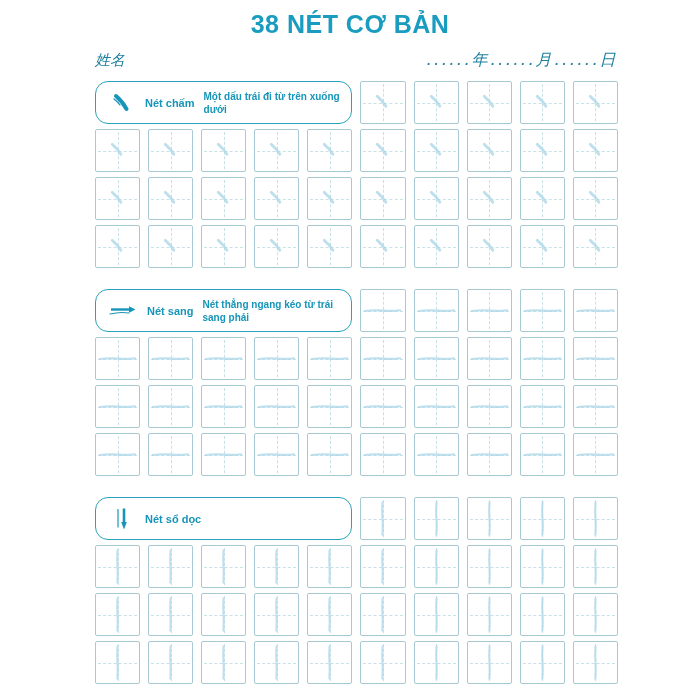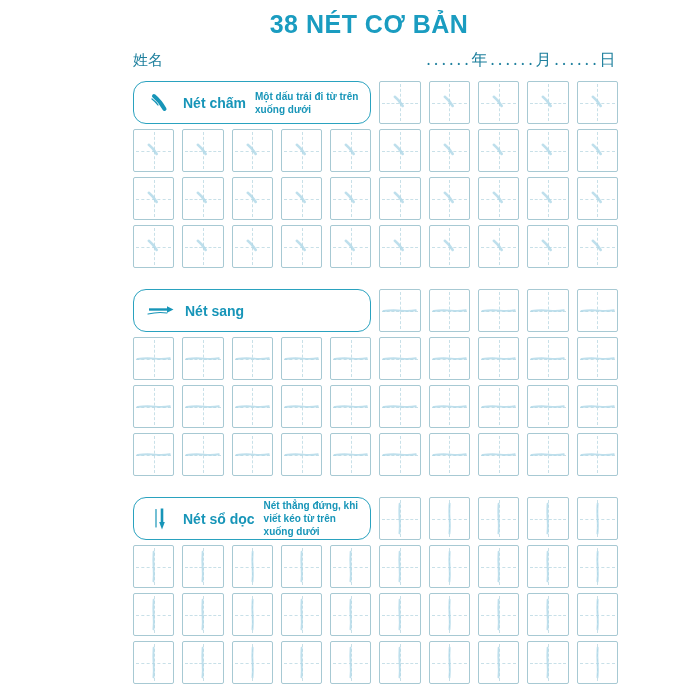--- a/index.html
+++ b/index.html
@@ -1,31 +1,31 @@
 <!DOCTYPE html>
 <html><head>
 <meta charset="utf-8">
 <style>
   html,body{margin:0;padding:0;background:#ffffff;}
   body{width:700px;height:700px;font-family:"Liberation Sans",sans-serif;overflow:hidden;}
-  .page{position:relative;width:700px;height:700px;background:#fff;box-sizing:border-box;padding-left:38px;}
+  .page{position:relative;width:700px;height:700px;background:#fff;box-sizing:border-box;}
   .title{margin:0;padding-top:10px;text-align:center;font-size:25px;line-height:28px;
          font-weight:800;letter-spacing:.5px;color:#1a9cc0;}
   .meta-row{display:flex;justify-content:space-between;align-items:baseline;
             margin:12px 82px 10px 95px;color:#1d7f9d;
-            font-family:"DejaVu Serif","Liberation Serif",serif;font-size:15px;}
+            font-family:"DejaVu Serif","Liberation Serif",serif;font-size:15px;font-style:italic;}
   .date-line{letter-spacing:2.5px;font-size:16px;}
   .content{margin:0 82px 0 95px;}
   .section{margin-bottom:21px;}
   .grid{display:grid;grid-template-columns:repeat(10,1fr);column-gap:8px;row-gap:5px;
         grid-auto-rows:43px;}
   .label-box{grid-column:span 5;border:1.6px solid #2aa2bf;border-radius:13px;
              display:flex;align-items:center;gap:9px;padding:0 6px 0 12px;box-sizing:border-box;}
   .stroke-icon{flex:0 0 28px;display:flex;align-items:center;justify-content:center;}
-  .stroke-name{color:#1795b8;font-weight:700;font-size:14px;white-space:nowrap;text-align:center;}
+  .stroke-name{color:#1795b8;font-weight:700;font-size:11px;white-space:nowrap;text-align:center;}
   .stroke-desc{color:#1795b8;font-weight:700;font-size:10px;line-height:1.3;}
   .cell{border:1.5px solid #a7c9d3;border-radius:2px;position:relative;background:#fff;
         box-sizing:border-box;}
   .cell::before{content:"";position:absolute;left:50%;top:2px;bottom:2px;
                 border-left:1px dashed #c8e0e8;}
   .cell::after{content:"";position:absolute;top:50%;left:2px;right:2px;
                border-top:1px dashed #c8e0e8;}
   .trace{position:absolute;left:0;top:0;width:100%;height:100%;z-index:1;}
 </style>
 </head>
@@ -233,20 +233,21 @@
         <div class="grid">
           <div class="label-box">
             <span class="stroke-icon">
               <svg width="30" height="24" viewBox="0 0 30 24">
                 <path d="M3 10.5 L22 10.5" stroke="#1795b8" stroke-width="2.4" fill="none"></path>
                 <path d="M21 7.2 L27.5 10.5 L21 13.8 Z" fill="#1795b8"></path>
                 <path d="M2 15 Q12 12.5 21 14" stroke="#1795b8" stroke-width="1.1" fill="none" stroke-linecap="round"></path>
               </svg>
             </span>
             <span class="stroke-name">Nét sang</span>
+            <span class="stroke-desc">Nét thẳng ngang kéo từ trái sang phải</span>
           </div>
           <div class="cell">
             <svg class="trace" viewBox="0 0 45 43">
               <path d="M4 22 Q14 20.6 24 21.6 Q33 22.4 41 21.2" stroke="#aed7e7" stroke-width="2.2" fill="none" stroke-linecap="round" opacity="0.8"></path>
             </svg>
           </div>
           <div class="cell">
             <svg class="trace" viewBox="0 0 45 43">
               <path d="M4 22 Q14 20.6 24 21.6 Q33 22.4 41 21.2" stroke="#aed7e7" stroke-width="2.2" fill="none" stroke-linecap="round" opacity="0.8"></path>
             </svg>
@@ -422,21 +423,20 @@
         <div class="grid">
           <div class="label-box">
             <span class="stroke-icon">
               <svg width="22" height="26" viewBox="0 0 22 26">
                 <path d="M7 3.5 L7 21" stroke="#1795b8" stroke-width="1.2" fill="none" stroke-linecap="round"></path>
                 <path d="M13 2.5 L13 17" stroke="#1795b8" stroke-width="2.6" fill="none"></path>
                 <path d="M10.2 16 L13 23.5 L15.8 16 Z" fill="#1795b8"></path>
               </svg>
             </span>
             <span class="stroke-name">Nét sổ dọc</span>
-            <span class="stroke-desc">Nét thẳng đứng, khi viết kéo từ trên xuống dưới</span>
           </div>
           <div class="cell">
             <svg class="trace" viewBox="0 0 45 43">
               <path d="M22.5 4.5 Q21.8 14 22.5 23 Q23 31 22.3 38.5" stroke="#aed7e7" stroke-width="2.2" fill="none" stroke-linecap="round" opacity="0.8"></path>
             </svg>
           </div>
           <div class="cell">
             <svg class="trace" viewBox="0 0 45 43">
               <path d="M22.5 4.5 Q21.8 14 22.5 23 Q23 31 22.3 38.5" stroke="#aed7e7" stroke-width="2.2" fill="none" stroke-linecap="round" opacity="0.8"></path>
             </svg>

